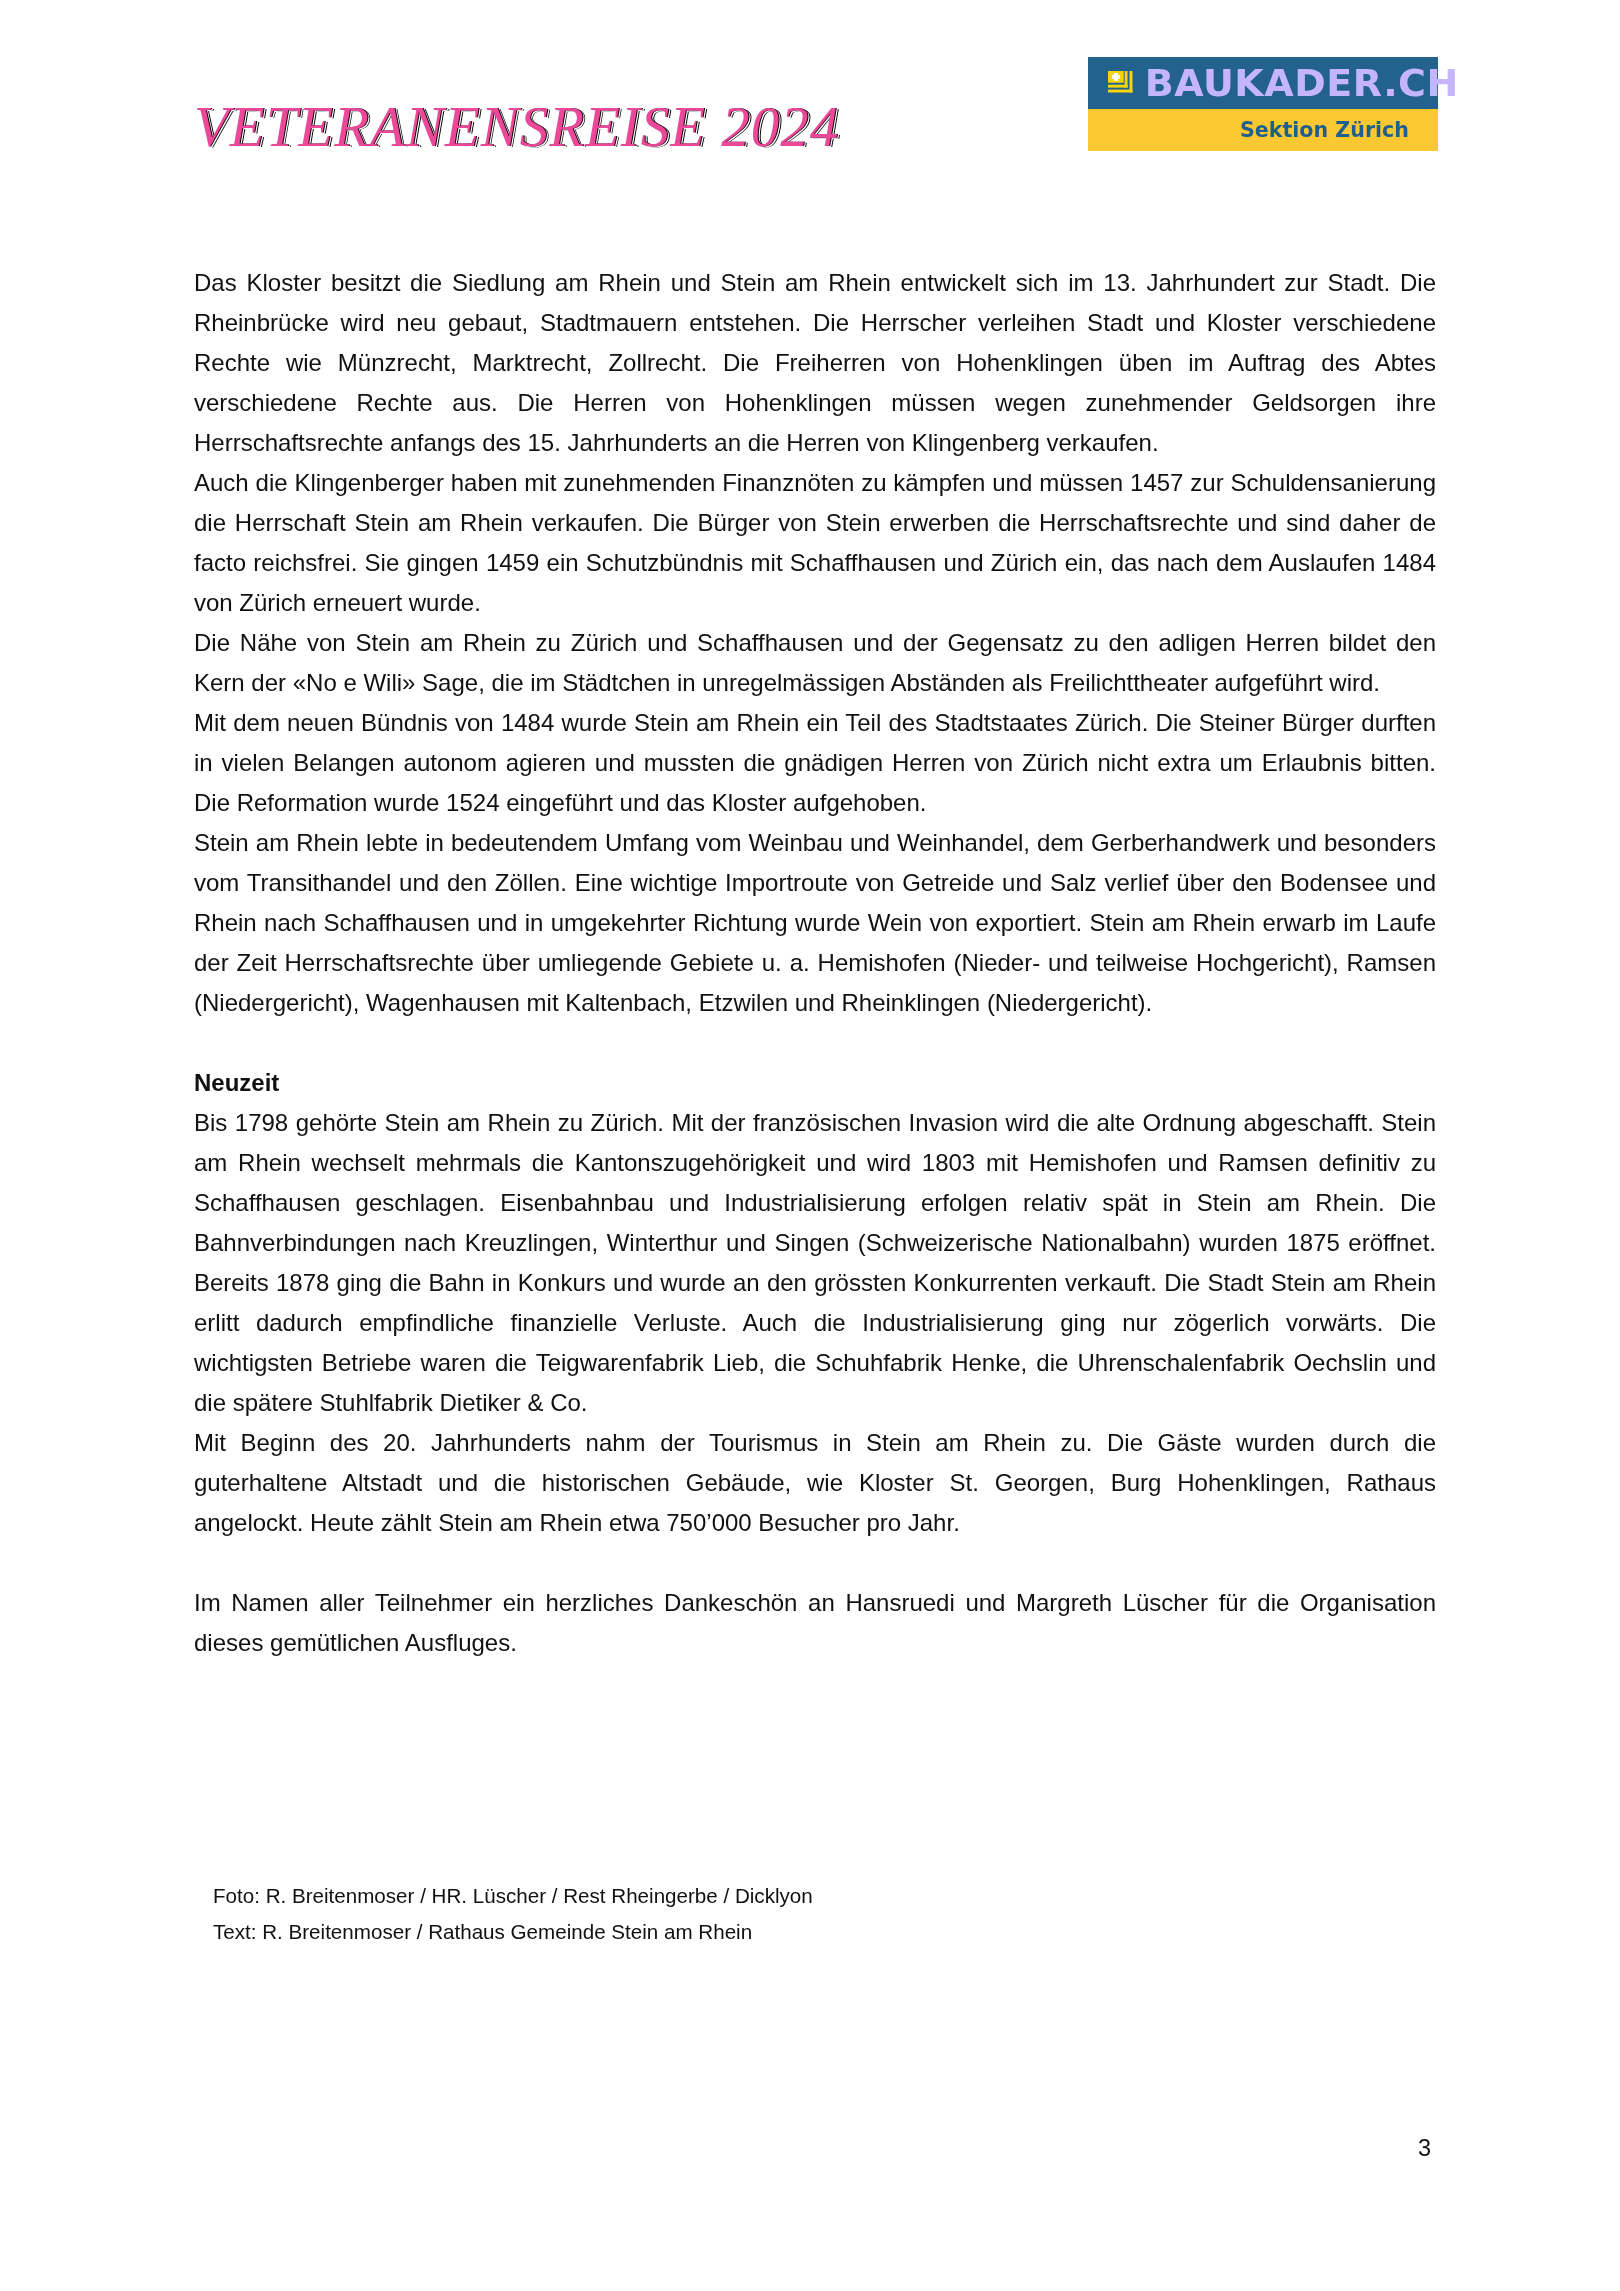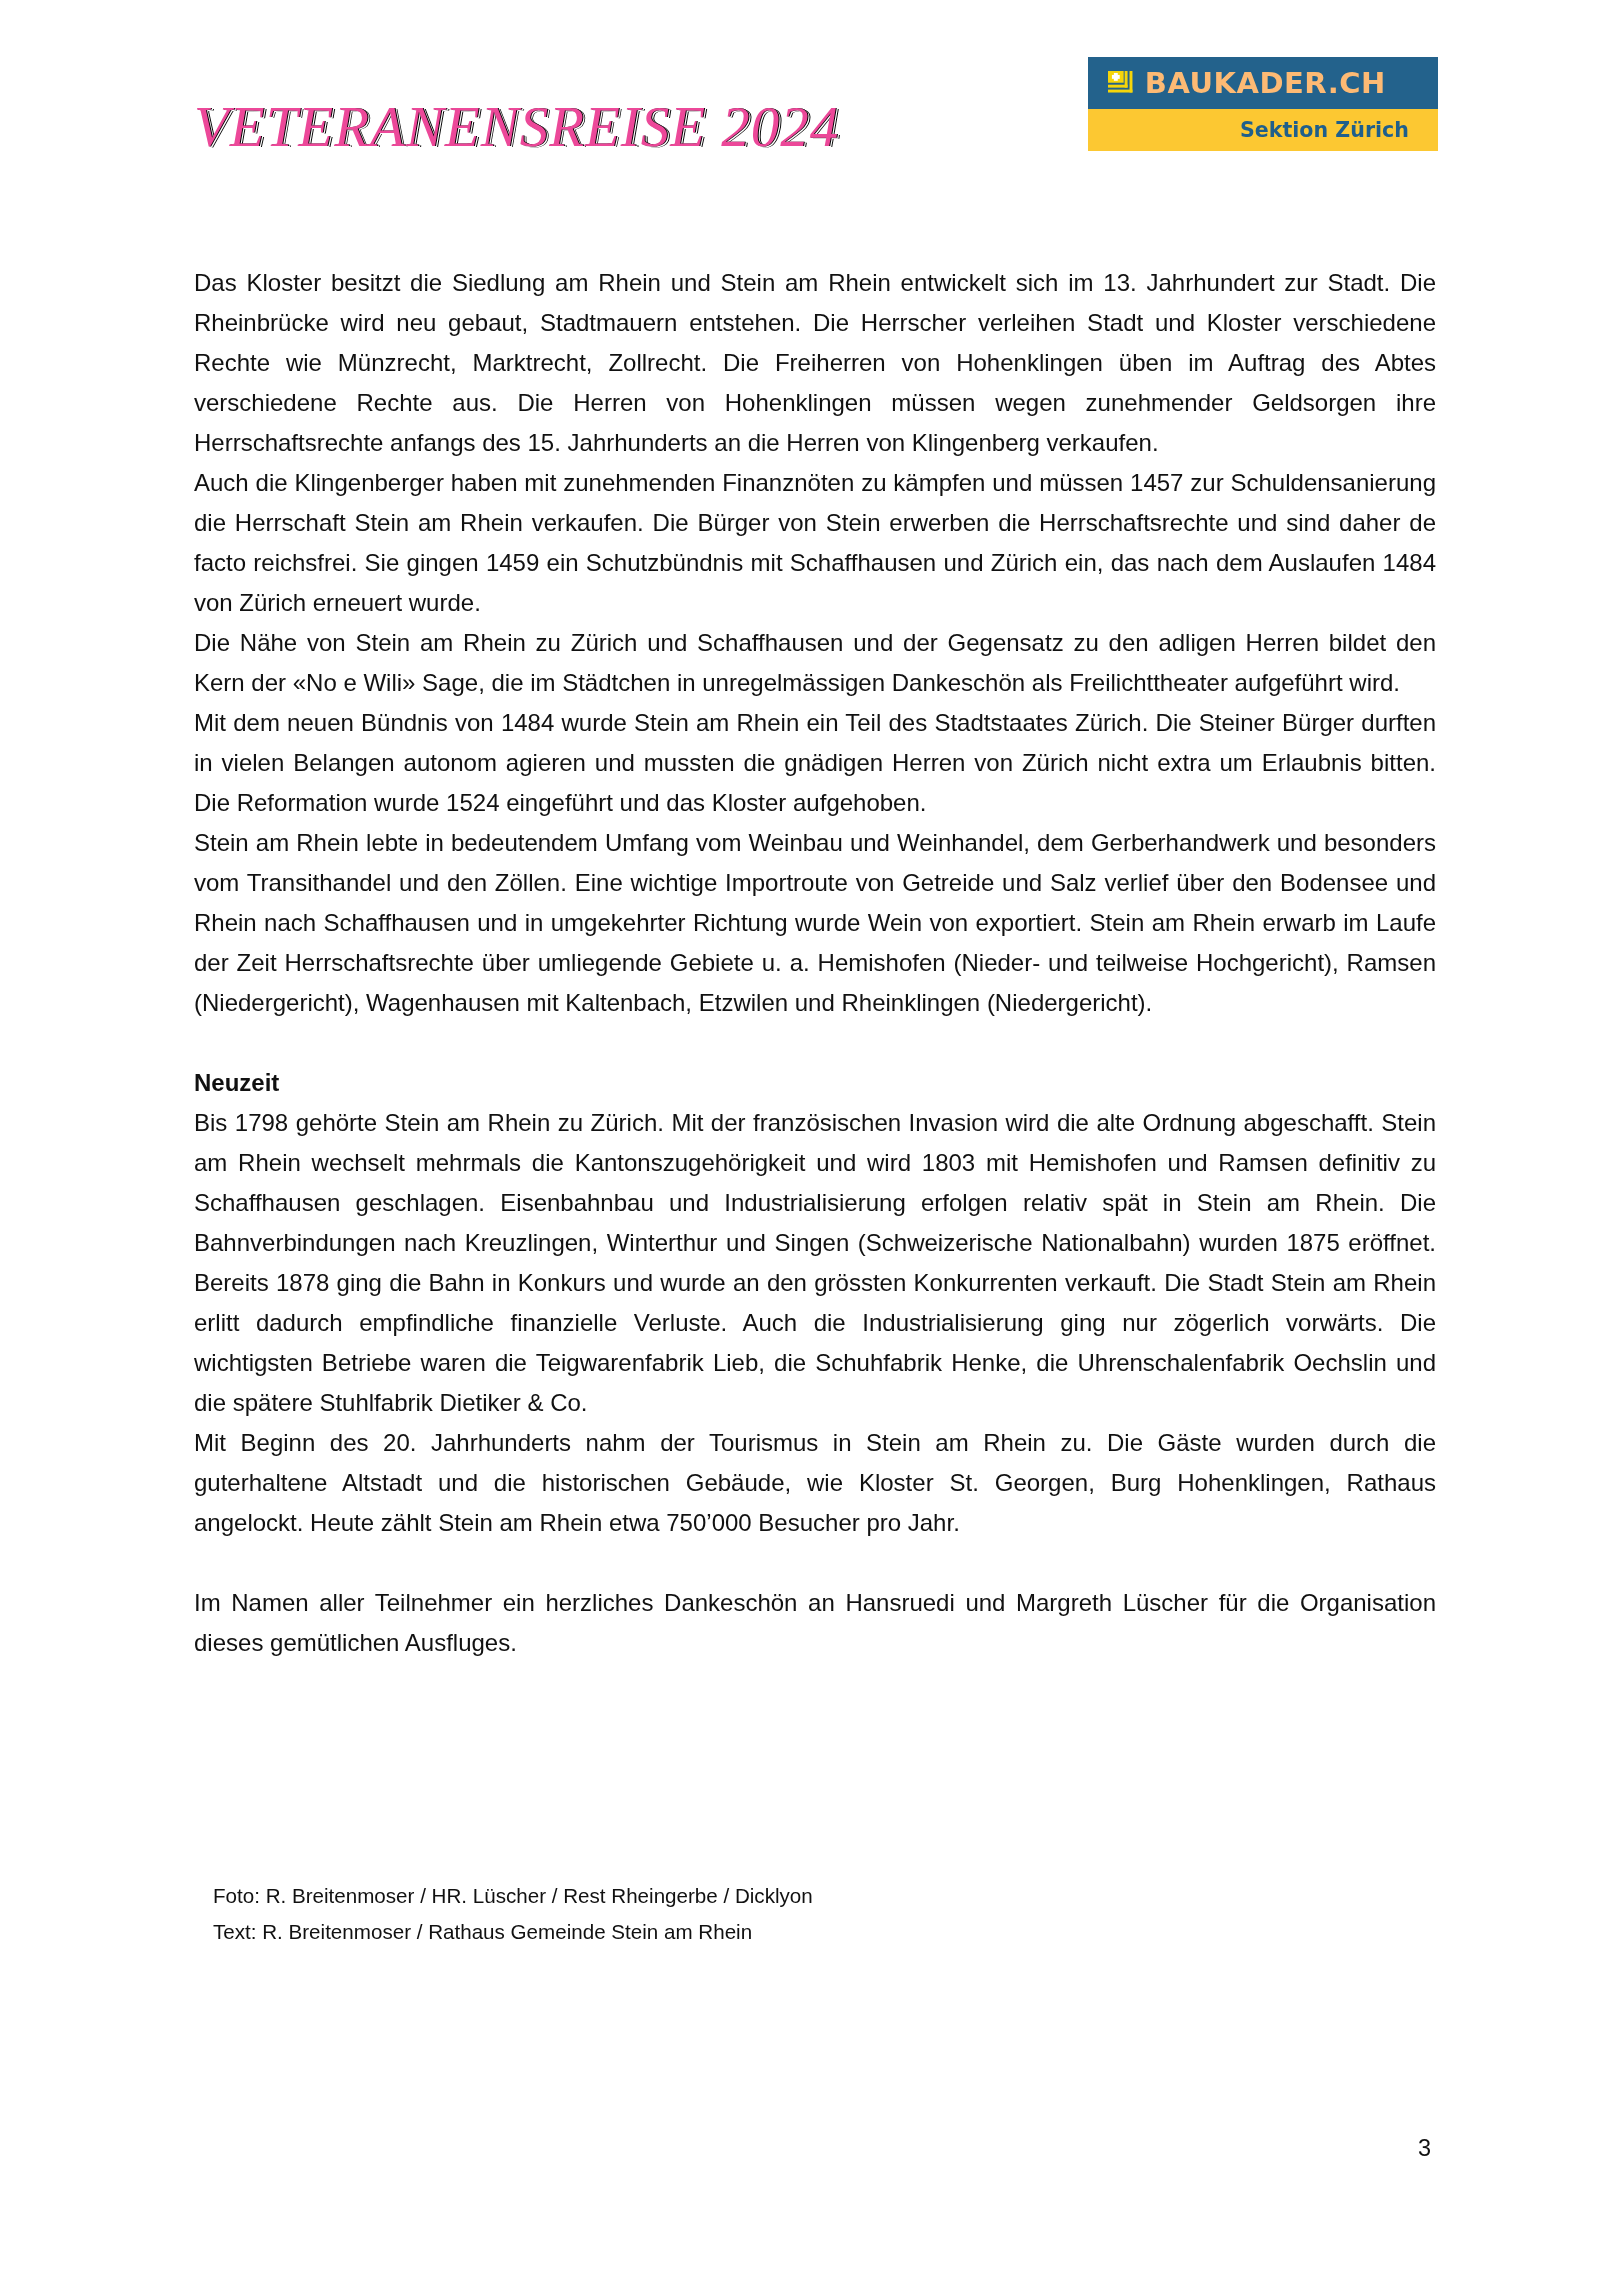--- a/index.html
+++ b/index.html
@@ -42,24 +42,24 @@
       padding-left: 19.6px;
       box-sizing: border-box;
     }
     .logo-icon {
       width: 27.4px;
       height: 23.5px;
       margin-right: 9.8px;
       flex: none;
     }
     .logo-brand {
-      color: #fdba74;
+      color: #c4b5fd;
       font-family: "DejaVu Sans", sans-serif;
       font-weight: bold;
-      font-size: 29px;
+      font-size: 38px;
       letter-spacing: 0.5px;
       white-space: nowrap;
     }
     .logo-bottom {
       height: 42px;
       background: #fcc832;
       display: flex;
       align-items: center;
       justify-content: flex-end;
       padding-right: 29px;
@@ -135,21 +135,21 @@
     <span class="logo-brand">BAUKADER.CH</span>
   </div>
   <div class="logo-bottom">
     <span class="logo-section">Sektion Zürich</span>
   </div>
 </div>
 
 <div class="content">
   <p class="last-line-left">Das Kloster besitzt die Siedlung am Rhein und Stein am Rhein entwickelt sich im 13. Jahrhundert zur Stadt. Die Rheinbrücke wird neu gebaut, Stadtmauern entstehen. Die Herrscher verleihen Stadt und Kloster verschiedene Rechte wie Münzrecht, Marktrecht, Zollrecht. Die Freiherren von Hohenklingen üben im Auftrag des Abtes verschiedene Rechte aus. Die Herren von Hohenklingen müssen wegen zunehmender Geldsorgen ihre Herrschaftsrechte anfangs des 15. Jahrhunderts an die Herren von Klingenberg verkaufen.</p>
   <p class="last-line-left">Auch die Klingenberger haben mit zunehmenden Finanznöten zu kämpfen und müssen 1457 zur Schuldensanierung die Herrschaft Stein am Rhein verkaufen. Die Bürger von Stein erwerben die Herrschaftsrechte und sind daher de facto reichsfrei. Sie gingen 1459 ein Schutzbündnis mit Schaffhausen und Zürich ein, das nach dem Auslaufen 1484 von Zürich erneuert wurde.</p>
-  <p class="last-line-left">Die Nähe von Stein am Rhein zu Zürich und Schaffhausen und der Gegensatz zu den adligen Herren bildet den Kern der «No e Wili» Sage, die im Städtchen in unregelmässigen Dankeschön als Freilichttheater aufgeführt wird.</p>
+  <p class="last-line-left">Die Nähe von Stein am Rhein zu Zürich und Schaffhausen und der Gegensatz zu den adligen Herren bildet den Kern der «No e Wili» Sage, die im Städtchen in unregelmässigen Abständen als Freilichttheater aufgeführt wird.</p>
   <p class="last-line-left">Mit dem neuen Bündnis von 1484 wurde Stein am Rhein ein Teil des Stadtstaates Zürich. Die Steiner Bürger durften in vielen Belangen autonom agieren und mussten die gnädigen Herren von Zürich nicht extra um Erlaubnis bitten. Die Reformation wurde 1524 eingeführt und das Kloster aufgehoben.</p>
   <p class="last-line-left">Stein am Rhein lebte in bedeutendem Umfang vom Weinbau und Weinhandel, dem Gerberhandwerk und besonders vom Transithandel und den Zöllen. Eine wichtige Importroute von Getreide und Salz verlief über den Bodensee und Rhein nach Schaffhausen und in umgekehrter Richtung wurde Wein von exportiert. Stein am Rhein erwarb im Laufe der Zeit Herrschaftsrechte über umliegende Gebiete u. a. Hemishofen (Nieder- und teilweise Hochgericht), Ramsen (Niedergericht), Wagenhausen mit Kaltenbach, Etzwilen und Rheinklingen (Niedergericht).</p>
   <div class="spacer"></div>
   <p class="heading">Neuzeit</p>
   <p class="last-line-left">Bis 1798 gehörte Stein am Rhein zu Zürich. Mit der französischen Invasion wird die alte Ordnung abgeschafft. Stein am Rhein wechselt mehrmals die Kantonszugehörigkeit und wird 1803 mit Hemishofen und Ramsen definitiv zu Schaffhausen geschlagen.  Eisenbahnbau und Industrialisierung erfolgen relativ spät in Stein am Rhein. Die Bahnverbindungen nach Kreuzlingen, Winterthur und Singen (Schweizerische Nationalbahn) wurden 1875 eröffnet. Bereits 1878 ging die Bahn in Konkurs und wurde an den grössten Konkurrenten verkauft. Die Stadt Stein am Rhein erlitt dadurch empfindliche finanzielle Verluste. Auch die Industrialisierung ging nur zögerlich vorwärts. Die wichtigsten Betriebe waren die Teigwarenfabrik Lieb, die Schuhfabrik Henke, die Uhrenschalenfabrik Oechslin und die spätere Stuhlfabrik Dietiker &amp; Co.</p>
   <p class="last-line-left">Mit Beginn des 20. Jahrhunderts nahm der Tourismus in Stein am Rhein zu. Die Gäste wurden durch die guterhaltene Altstadt und die historischen Gebäude, wie Kloster St. Georgen, Burg Hohenklingen, Rathaus angelockt. Heute zählt Stein am Rhein etwa 750’000 Besucher pro Jahr.</p>
   <div class="spacer"></div>
   <p class="last-line-left">Im Namen aller Teilnehmer ein herzliches Dankeschön an Hansruedi und Margreth Lüscher für die Organisation dieses gemütlichen Ausfluges.</p>
 </div>
 

